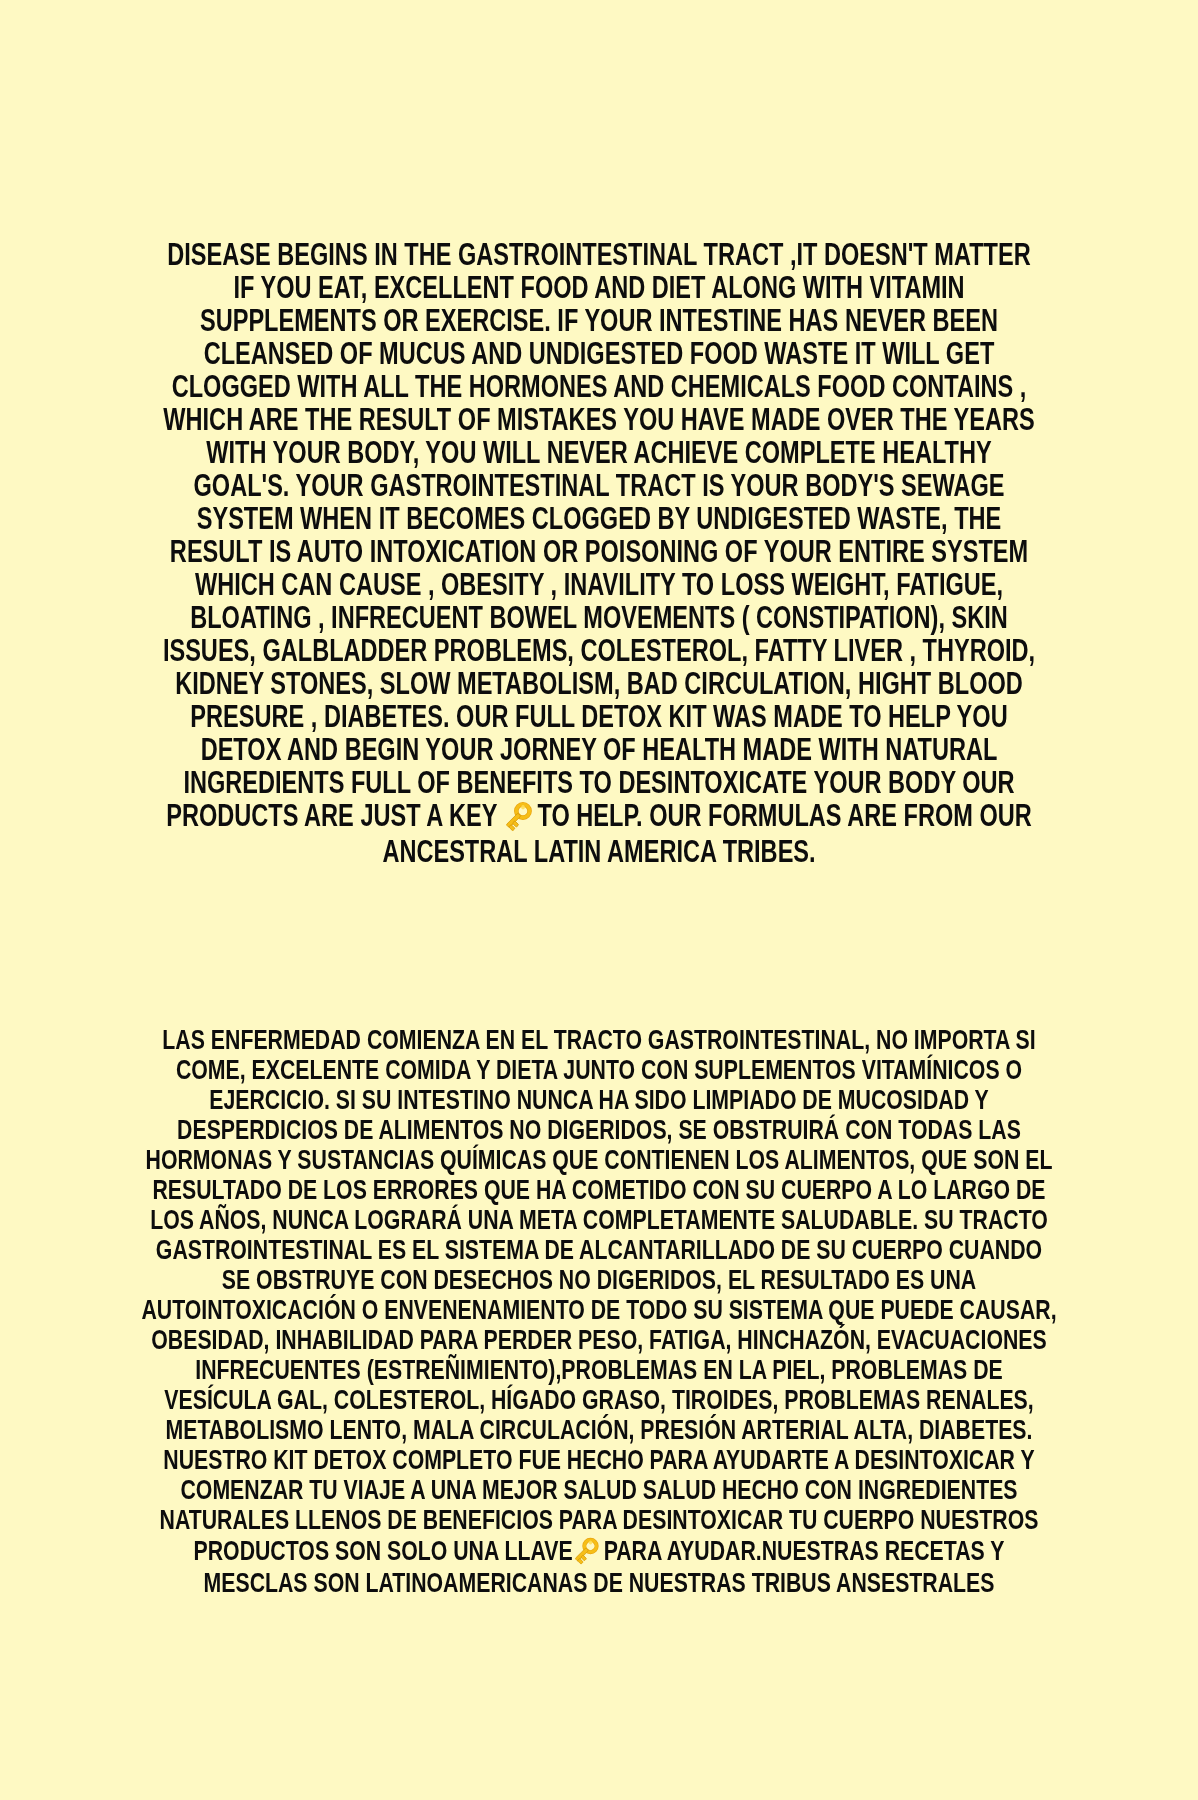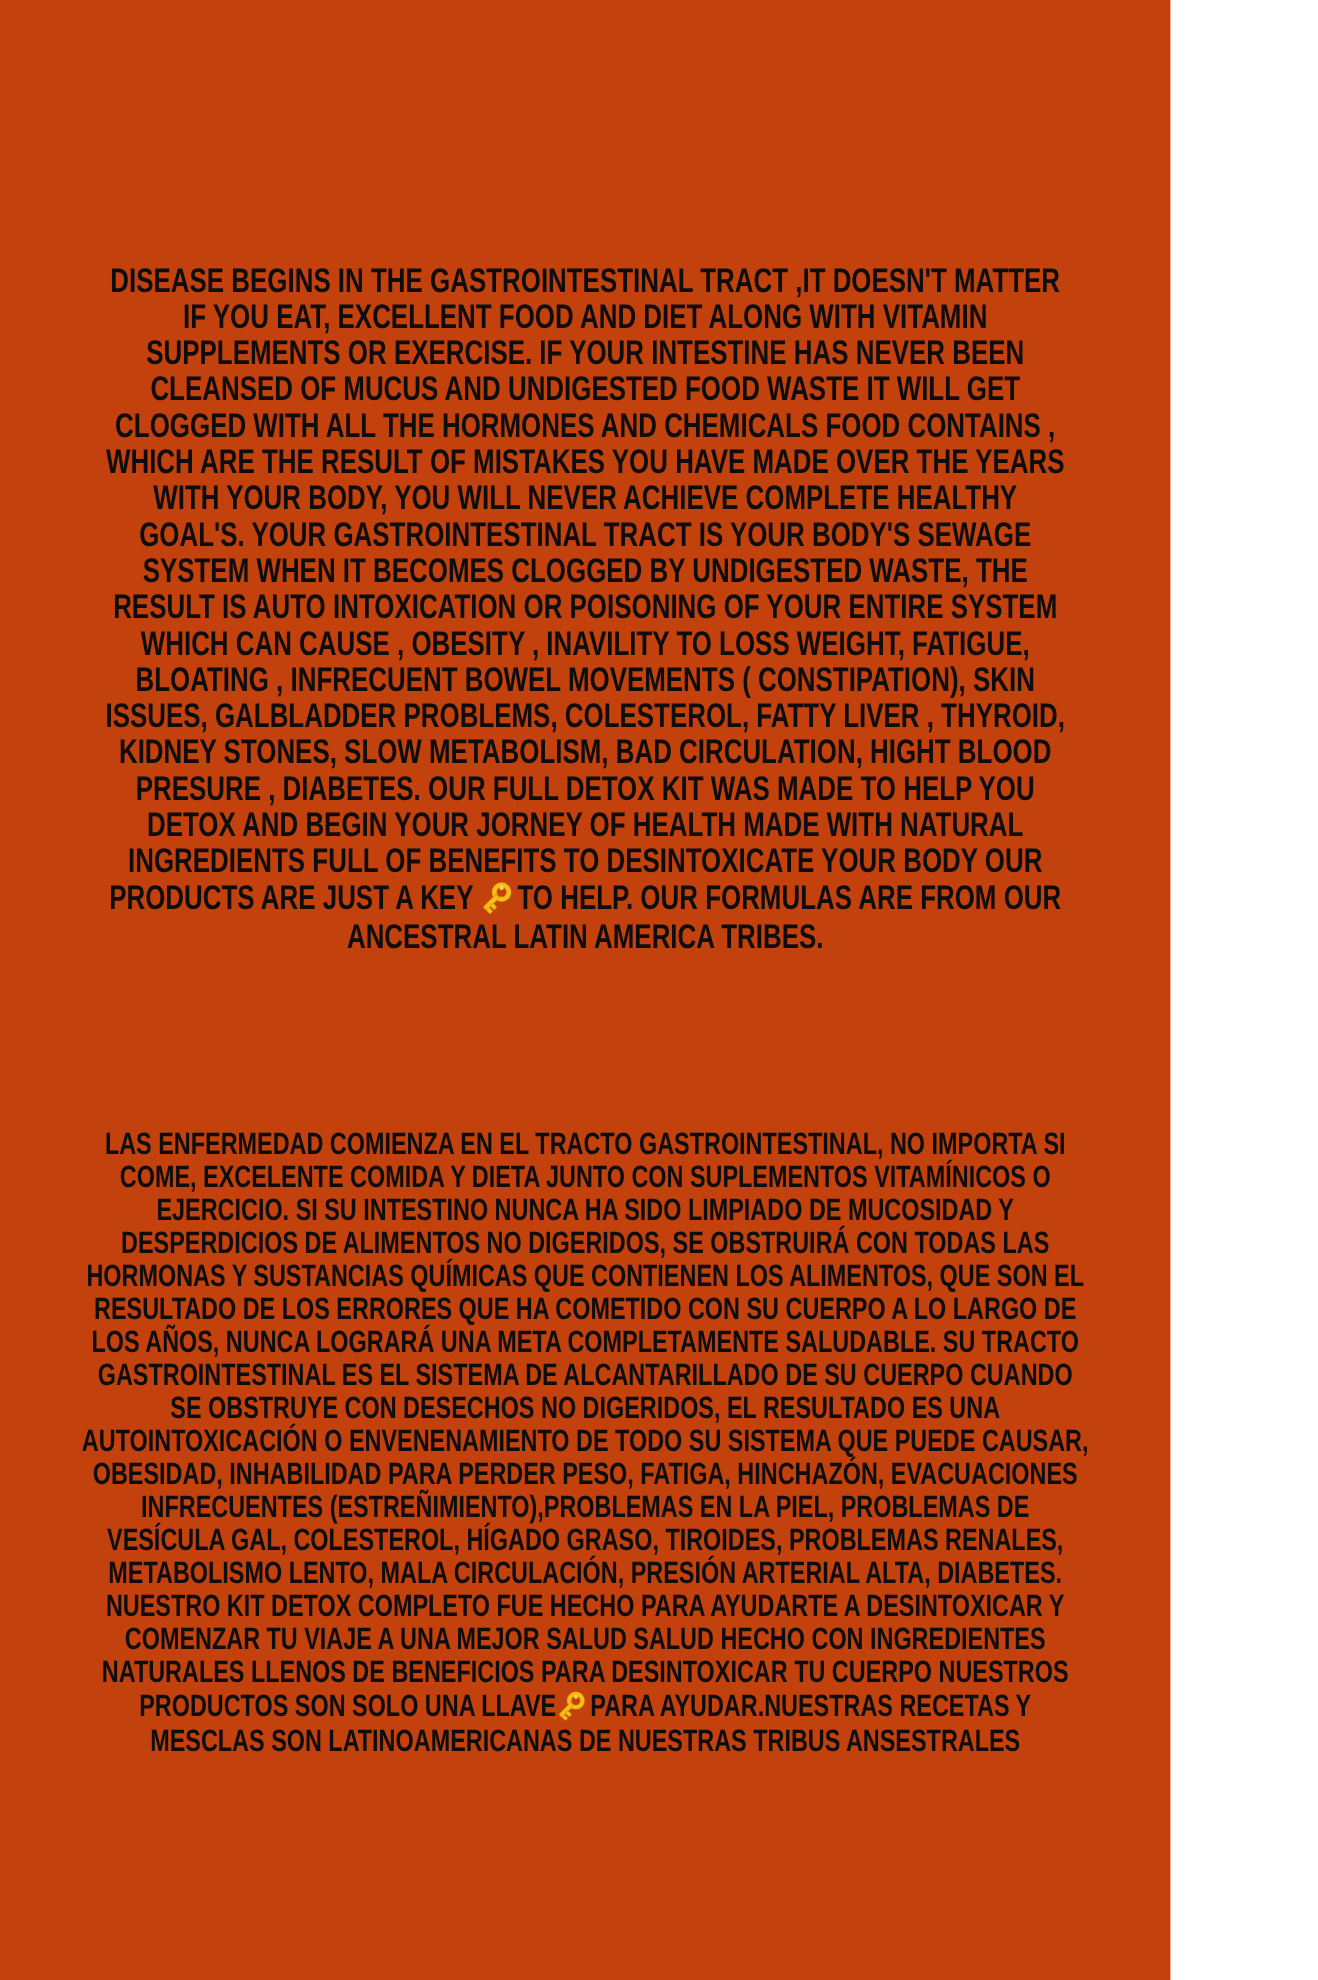--- a/index.html
+++ b/index.html
@@ -8,23 +8,23 @@
   }
   body {
     width: 1198px;
     height: 1800px;
     background: #ffffff;
     overflow: hidden;
     font-family: "Liberation Sans", "DejaVu Sans", sans-serif;
   }
   .page {
     position: relative;
-    width: 1064px;
+    width: 1198px;
     height: 1800px;
-    background: #c2410c;
+    background: #fef9c3;
   }
   .para {
     position: absolute;
     left: 50%;
     text-align: center;
     font-weight: 700;
     color: #0d0d0d;
     white-space: pre-line;
     text-transform: uppercase;
     transform-origin: 50% 0;

